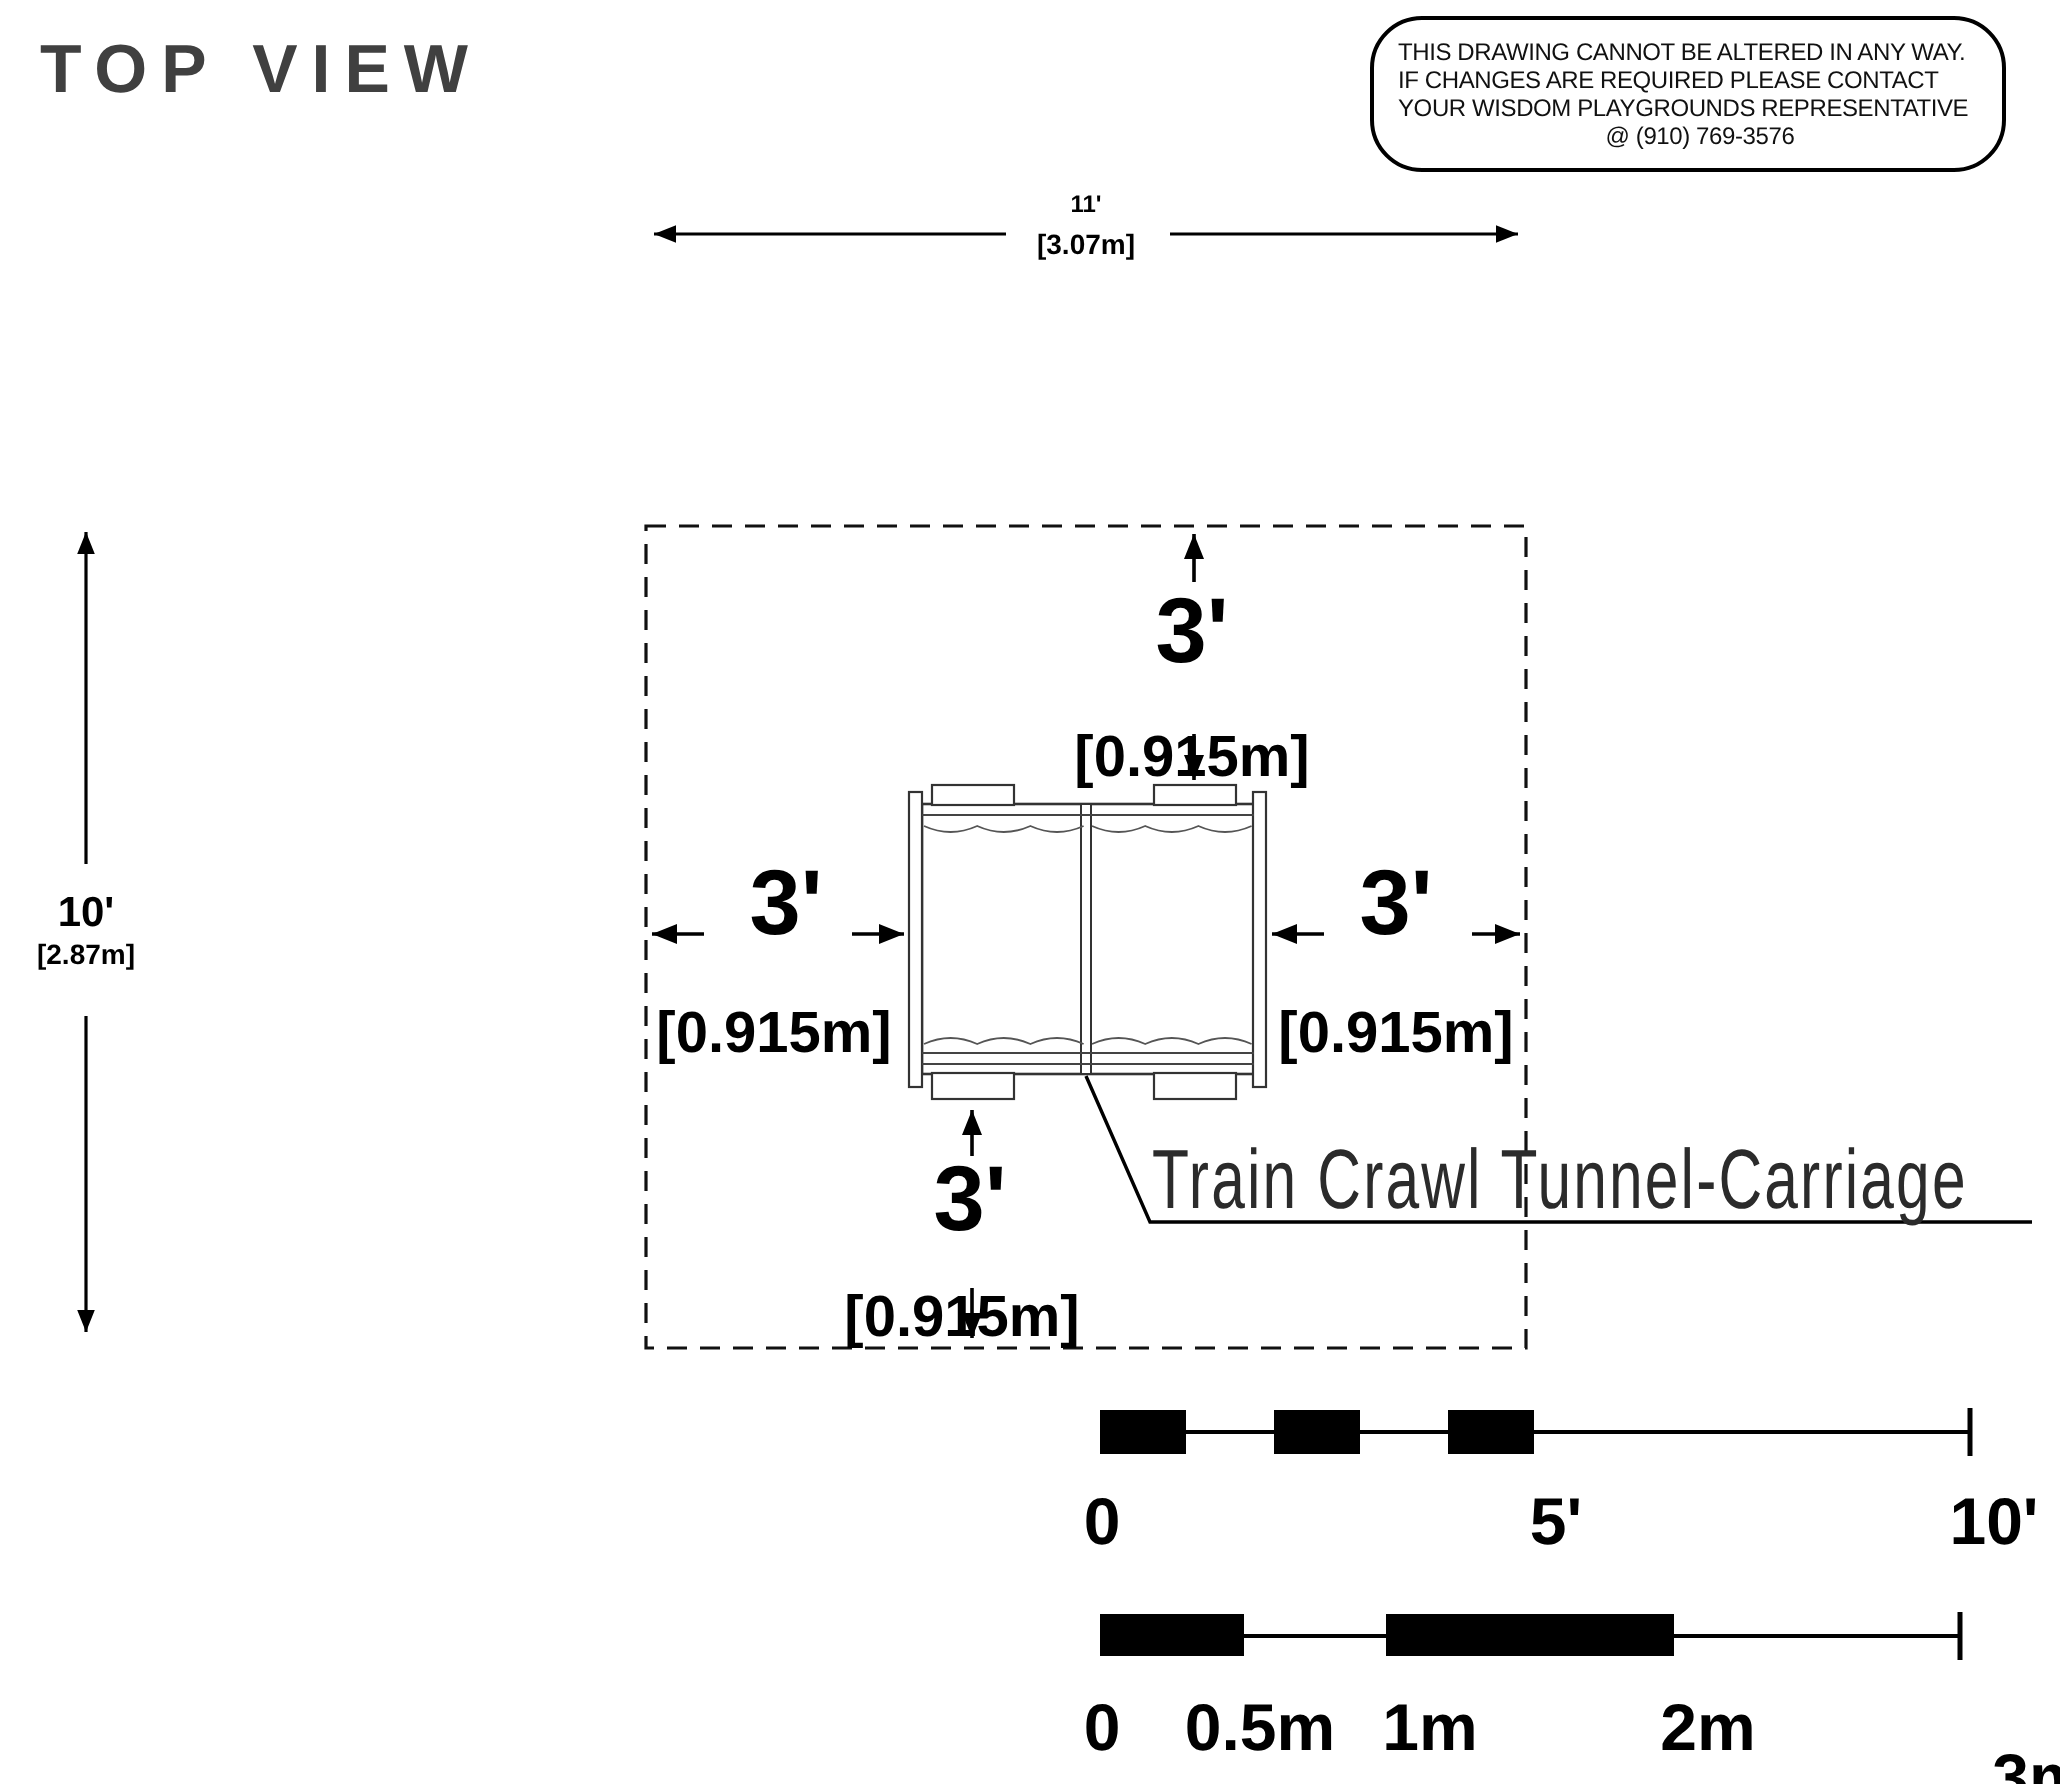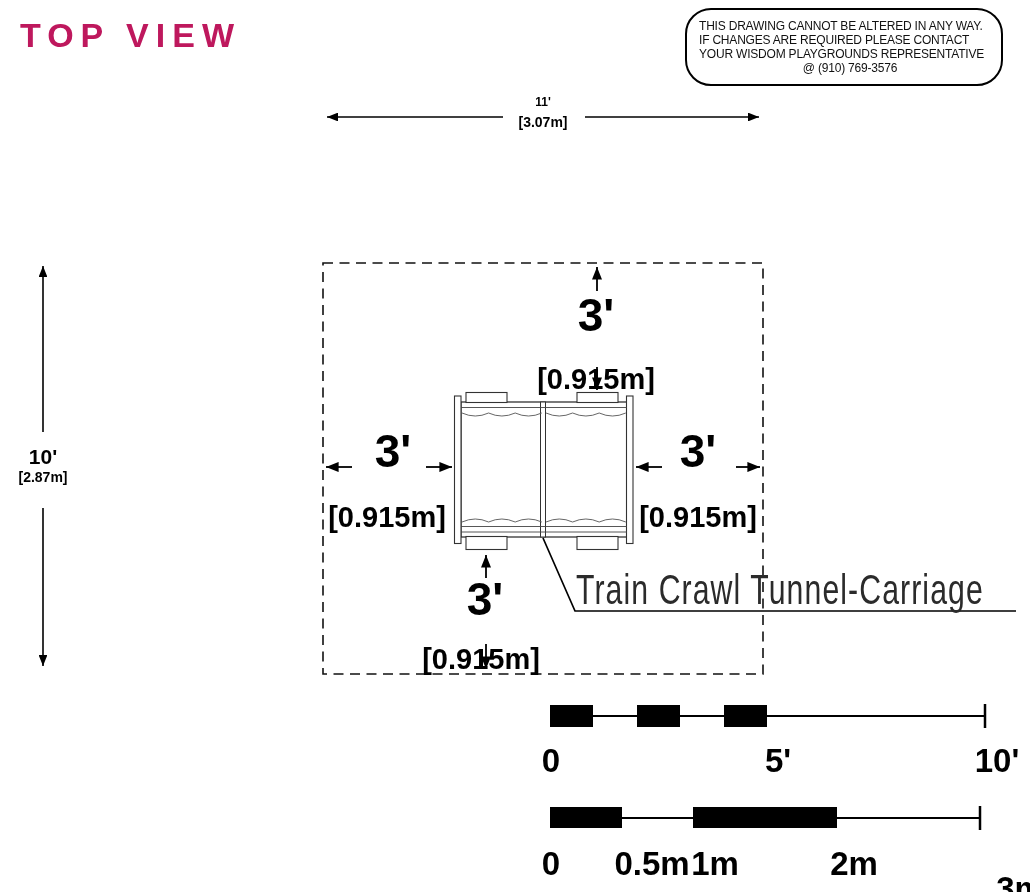--- a/index.html
+++ b/index.html
@@ -4,21 +4,21 @@
 <style>
   html,body{margin:0;padding:0;background:#fff;}
   .canvas{
     position:relative;width:1030px;height:892px;background:#fff;overflow:hidden;
     font-family:"Liberation Sans",sans-serif;color:#000;
   }
   svg.overlay{position:absolute;left:0;top:0;}
   .lbl{position:absolute;text-align:center;font-weight:bold;line-height:1;color:#000;white-space:nowrap;}
   .page-title{
     position:absolute;left:20px;top:16px;
-    font-size:34px;font-weight:800;letter-spacing:7px;color:#be185d;white-space:nowrap;
+    font-size:34px;font-weight:800;letter-spacing:7px;color:#404040;white-space:nowrap;
   }
   .disclaimer{
     position:absolute;left:685px;top:8px;width:318px;height:78px;box-sizing:border-box;
     border:2px solid #000;border-radius:26px;background:#fff;
     padding:9px 0 0 12px;font-size:12px;line-height:1.18;letter-spacing:-0.2px;color:#111;
   }
   .disclaimer .ln{white-space:nowrap;}
   .disclaimer .ln-center{text-align:center;white-space:nowrap;}
   .dim-big{font-size:46px;}
   .dim-metric{font-size:29px;margin-top:28px;}
@@ -142,18 +142,18 @@
   <div class="lbl dim-big" style="left:435px;top:576px;width:100px;">3'</div>
   <div class="lbl dim-metric" style="left:406px;top:617px;width:150px;">[0.915m]</div>
 
   <div class="equip-label">Train Crawl Tunnel-Carriage</div>
 
   <div class="lbl scale-lbl" style="left:521px;top:744px;width:60px;">0</div>
   <div class="lbl scale-lbl" style="left:743px;top:744px;width:70px;">5'</div>
   <div class="lbl scale-lbl" style="left:952px;top:744px;width:90px;">10'</div>
 
   <div class="lbl scale-lbl" style="left:521px;top:847px;width:60px;">0</div>
-  <div class="lbl scale-lbl" style="left:597px;top:847px;width:110px;">0.5m</div>
+  <div class="lbl scale-lbl" style="left:575px;top:847px;width:110px;">0.5m</div>
   <div class="lbl scale-lbl" style="left:675px;top:847px;width:80px;">1m</div>
   <div class="lbl scale-lbl" style="left:814px;top:847px;width:80px;">2m</div>
   <div class="lbl scale-lbl" style="left:980px;top:847px;width:80px;margin-top:25px;">3m</div>
 
 </div>
 
 </body></html>

